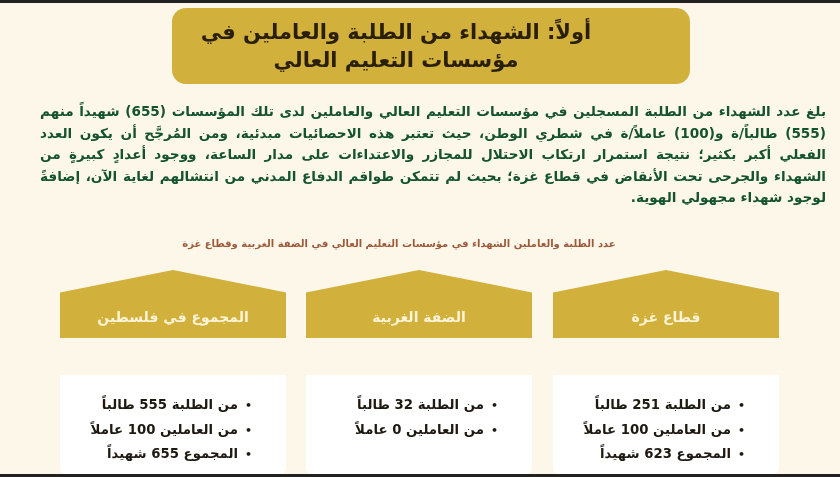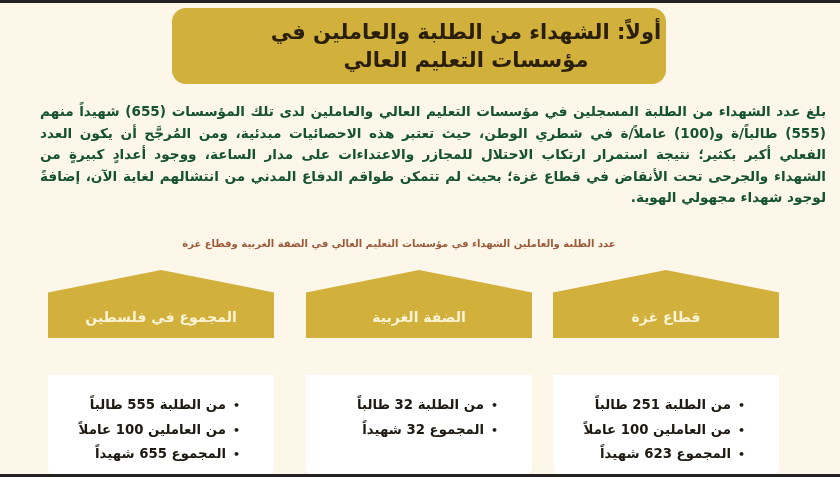--- a/index.html
+++ b/index.html
@@ -8,22 +8,22 @@
     background:#fdf7ea;
     font-family:"DejaVu Sans", sans-serif;
     position:relative;
     direction:rtl;
   }
   .topbar { position:absolute; left:0; top:0; width:840px; height:3px; background:#222; }
   .bottombar { position:absolute; left:0; top:474px; width:840px; height:3px; background:#222; }
   .title-box {
     position:absolute; left:172px; top:8px; width:494px; height:76px;
     background:#d2b03c; border-radius:14px;
-    display:flex; align-items:center; justify-content:flex-start; text-align:center;
-    color:#2a1f0a; font-weight:bold; font-size:21px; line-height:28px;
+    display:flex; align-items:center; justify-content:flex-end; text-align:center;
+    color:#2a1f0a; font-weight:bold; font-size:21px; line-height:28px;padding-left:24px;
   }
   .title-box span { display:block; width:400px; }
   .para {
     position:absolute; left:40px; top:101px; width:786px;
     font-size:13.6px; line-height:21.5px; color:#14532d; font-weight:bold;
     text-align:justify; text-align-last:right;
   }
   .caption {
     position:absolute; left:150px; top:238px; width:498px;
     font-size:10px; color:#9c5a3b; text-align:center; font-weight:bold;
@@ -47,21 +47,21 @@
     margin:0; padding:0; list-style:none;
     position:absolute; top:18px; right:34px;
   }
   .card li {
     font-size:13.3px; font-weight:bold; color:#1e1a12; line-height:23.5px;
     white-space:nowrap;
   }
   .card li::before { content:"•"; margin-left:7px; font-size:11px; }
   #card-gaza { left:553px; }
   #card-westbank { left:306px;text-decoration:underline; }
-  #card-total { left:48px; }
+  #card-total { left:60px; }
 </style>
 </head>
 <body>
 
 <div class="topbar"></div>
 
 <div class="title-box">
   <span>أولاً: الشهداء من الطلبة والعاملين في مؤسسات التعليم العالي</span>
 </div>
 
@@ -80,21 +80,21 @@
     </ul>
   </div>
 </div>
 
 <div class="card" id="card-westbank">
   <div class="roof"></div>
   <div class="head">الضفة الغربية</div>
   <div class="body">
     <ul>
       <li>من الطلبة 32 طالباً</li>
-      <li>المجموع 32 شهيداً</li>
+      <li>من العاملين 0 عاملاً</li>
     </ul>
   </div>
 </div>
 
 <div class="card" id="card-total">
   <div class="roof"></div>
   <div class="head">المجموع في فلسطين</div>
   <div class="body">
     <ul>
       <li>من الطلبة 555 طالباً</li>

